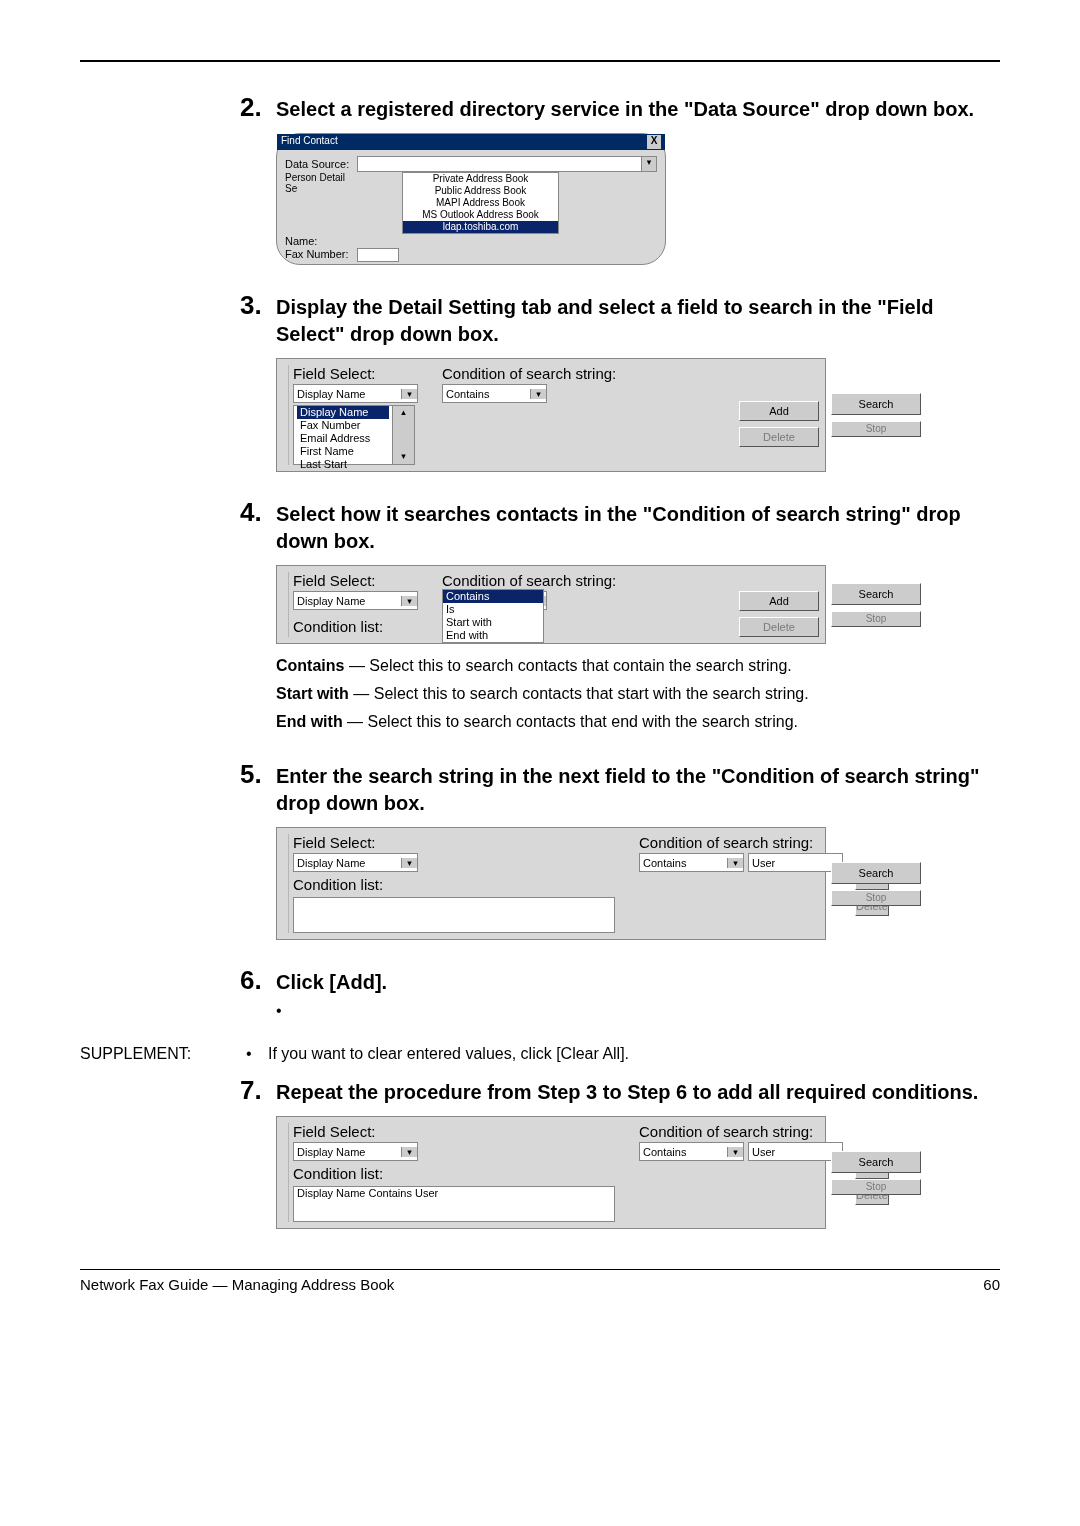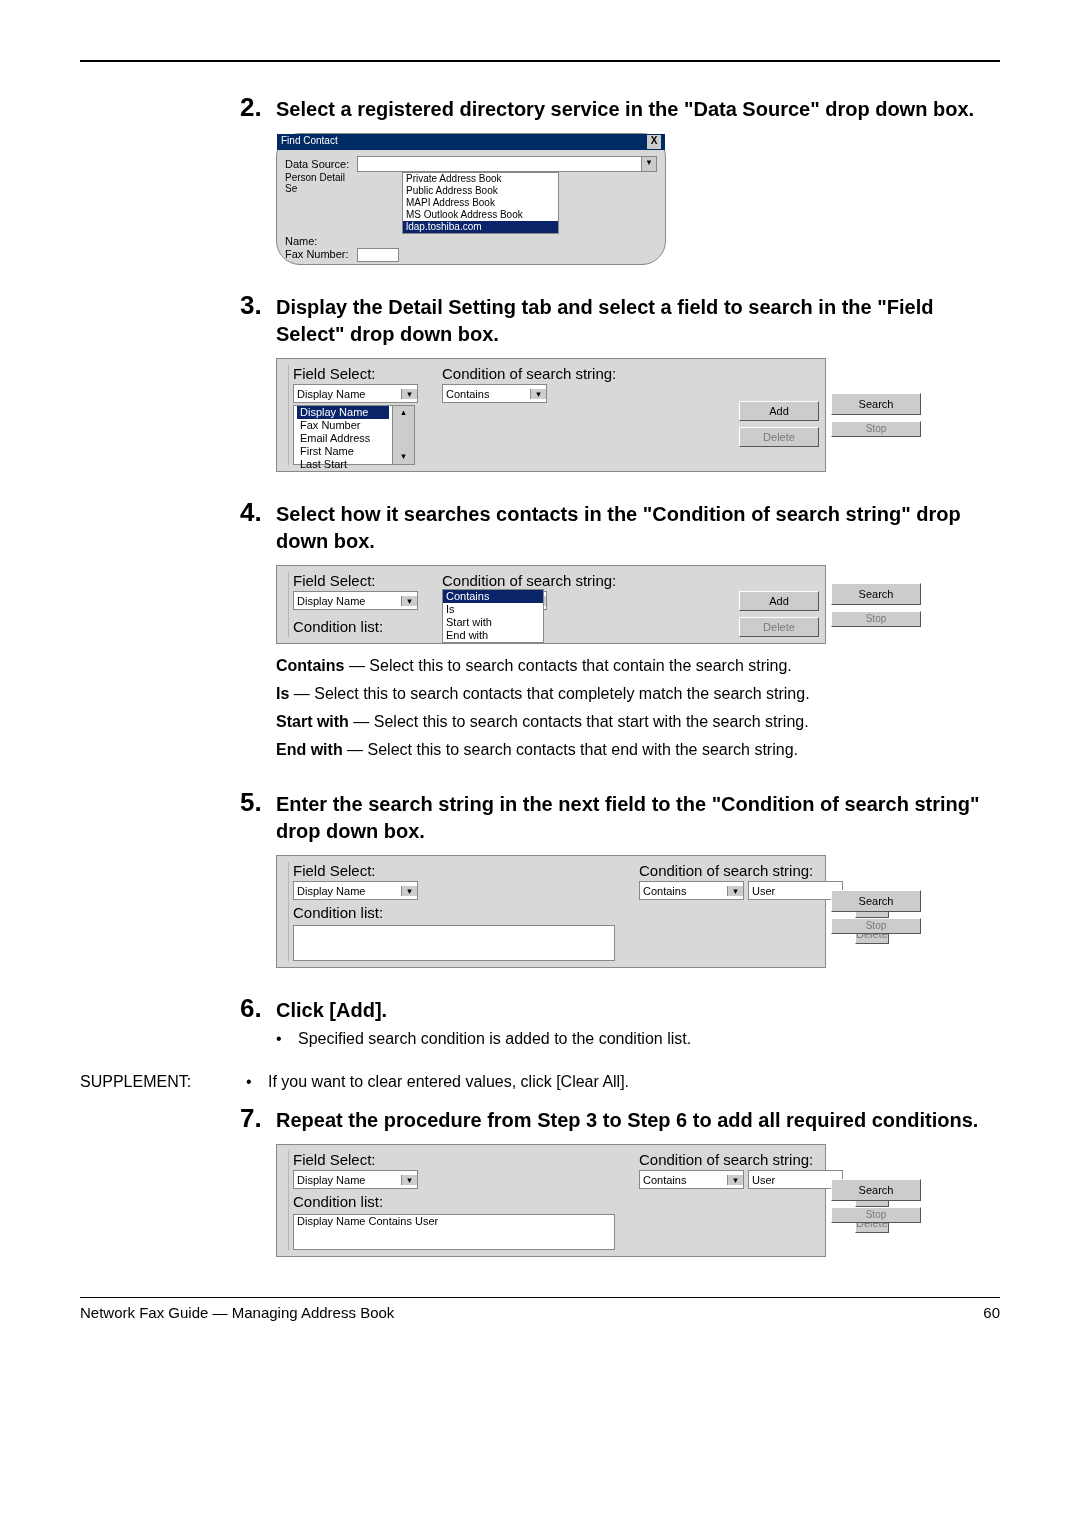--- a/index.html
+++ b/index.html
@@ -85,21 +85,21 @@
     height: 14px;
     display:flex; justify-content:flex-end;
   }
   .combo-btn { width:14px; background:#ccc; border-left:1px solid #888; text-align:center; font-size:9px;}
   .figA .dropdown {
     margin-left: 45px;
     background: #fff;
     border: 1px solid #888;
     width: 155px;
   }
-  .figA .dropdown div { padding: 0 3px; line-height: 12px; font-size:10px;}
+  .figA .dropdown div { padding: 0 3px; line-height: 12px; font-size:10px;text-align:center;}
   .figA .dropdown .sel { background: #0a246a; color: #fff; }
   .figA .shortlbl{ display:flex; margin-top:1px;}
   .figA .shortlbl .l{width:72px;}
   .figA .shortlbl .v{background:#fff;border:1px solid #888;flex:0 0 40px;height:12px;}
   
   .figFS {
     width: 550px;
     display: flex;
     padding: 6px;
     box-sizing: border-box;
@@ -308,21 +308,20 @@
             </div>
           </div>
           <div class="side">
             <div class="win-btn">Search</div>
             <div class="win-btn dis" style="height:14px;line-height:14px;font-size:10px;">Stop</div>
           </div>
         </div>
       </div>
       <div class="def-list">
         <p><b>Contains</b><span> — Select this to search contacts that contain the search string.</span></p>
-        <p><b>Is</b><span> — Select this to search contacts that completely match the search string.</span></p>
         <p><b>Start with</b><span> — Select this to search contacts that start with the search string.</span></p>
         <p><b>End with</b><span> — Select this to search contacts that end with the search string.</span></p>
       </div>
     </div>
 
     <div class="step">
       <div class="step-head">
         <div class="step-num">5.</div>
         <div class="step-title">Enter the search string in the next field to the "Condition of search string" drop down box.</div>
       </div>
@@ -368,21 +367,20 @@
       </div>
     </div>
 
     <div class="step">
       <div class="step-head">
         <div class="step-num">6.</div>
         <div class="step-title">Click [Add].</div>
       </div>
       <div class="sub-bullet">
         <span class="dot">•</span>
-        <span>Specified search condition is added to the condition list.</span>
       </div>
     </div>
   </div>
 
   <div class="supp-row">
     <div class="supp-label">SUPPLEMENT:</div>
     <div class="supp-body">
       <span class="dot">•</span>
       <span>If you want to clear entered values, click [Clear All].</span>
     </div>

